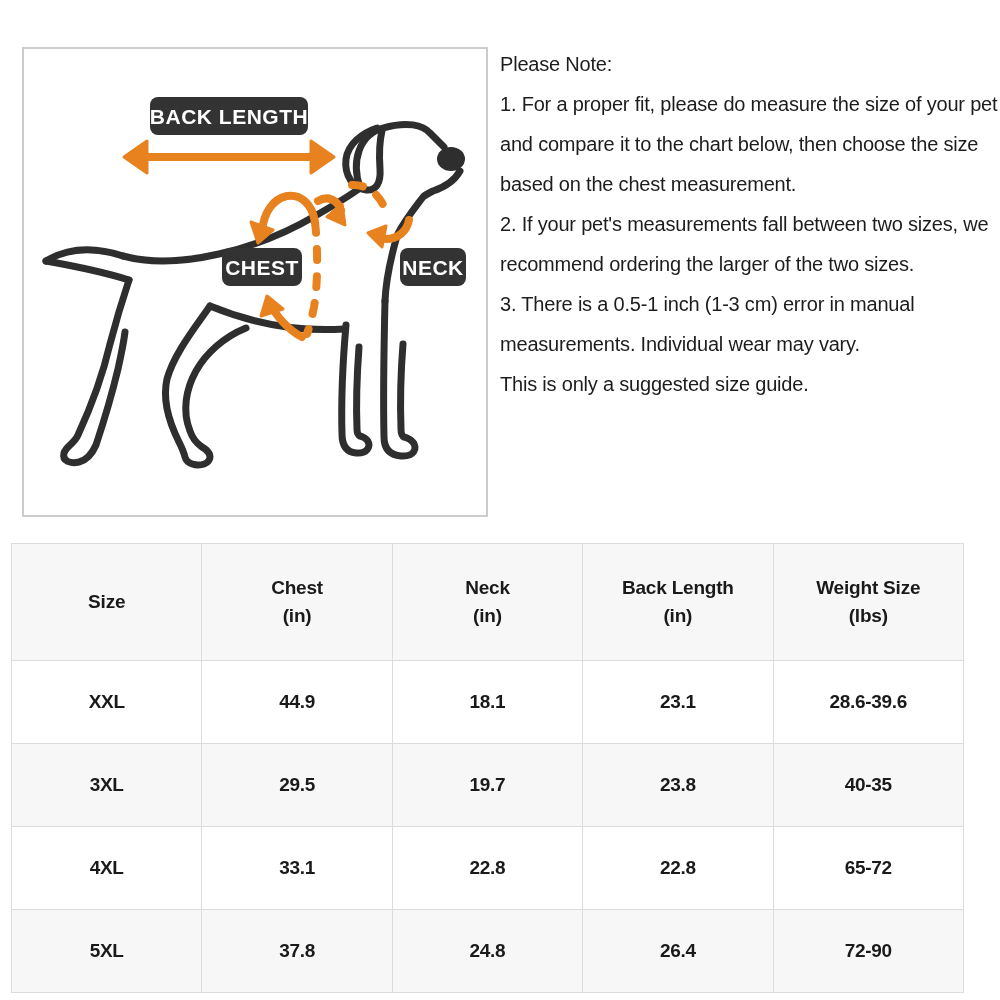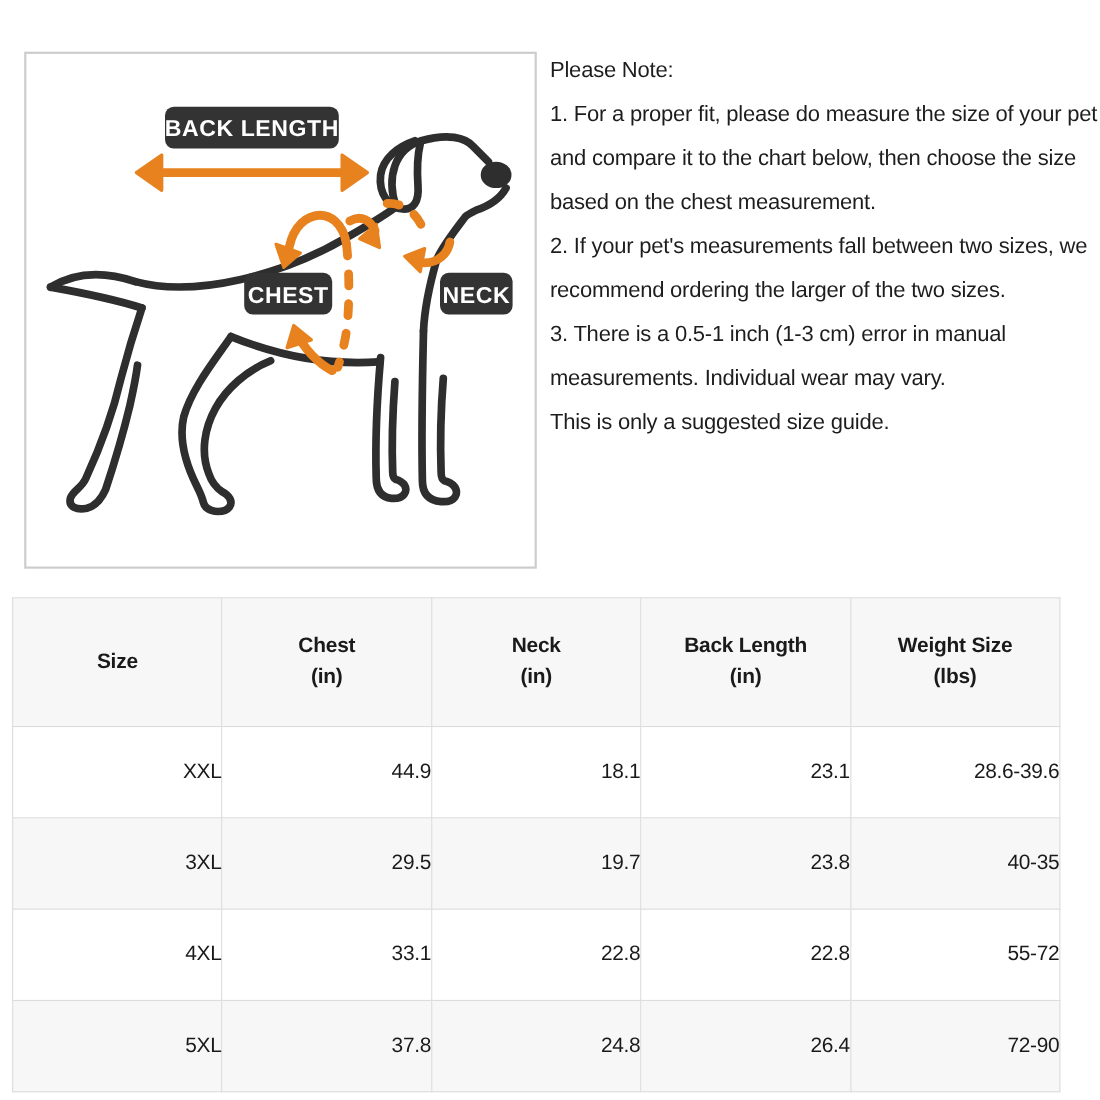--- a/index.html
+++ b/index.html
@@ -30,21 +30,21 @@
   }
   .size-table th,.size-table td{
     border:1px solid #dcdcdc;vertical-align:middle;padding:0;
     color:#1a1a1a;
   }
   .size-table thead th{
     height:116px;background:#f7f7f7;font-weight:bold;font-size:19px;line-height:1.45;
     letter-spacing:-0.2px;
   }
   .size-table tbody td{
-    height:82px;font-size:19px;font-weight:normal;letter-spacing:-0.3px;background:#ffffff;text-align:right;
+    height:82px;font-size:19px;font-weight:bold;letter-spacing:-0.3px;background:#ffffff;
   }
   .size-table tbody tr:nth-child(even) td{background:#f7f7f7;}
 </style>
 </head>
 <body>
 
 <div class="diagram-box">
   <svg viewBox="0 0 462 466">
 
     <g stroke="#2e2e2e" stroke-width="7" fill="none" stroke-linecap="round" stroke-linejoin="round">
@@ -162,21 +162,21 @@
         <td>29.5</td>
         <td>19.7</td>
         <td>23.8</td>
         <td>40-35</td>
       </tr>
       <tr>
         <td>4XL</td>
         <td>33.1</td>
         <td>22.8</td>
         <td>22.8</td>
-        <td>55-72</td>
+        <td>65-72</td>
       </tr>
       <tr>
         <td>5XL</td>
         <td>37.8</td>
         <td>24.8</td>
         <td>26.4</td>
         <td>72-90</td>
       </tr>
     </tbody>
 </table>

